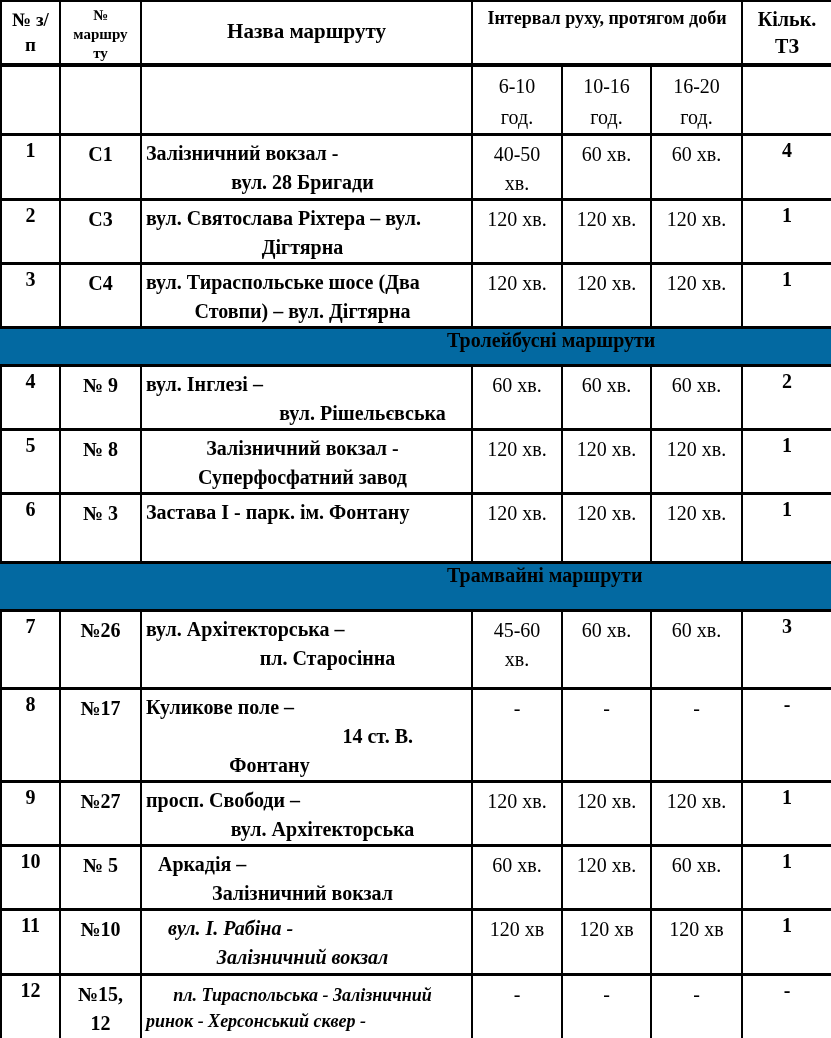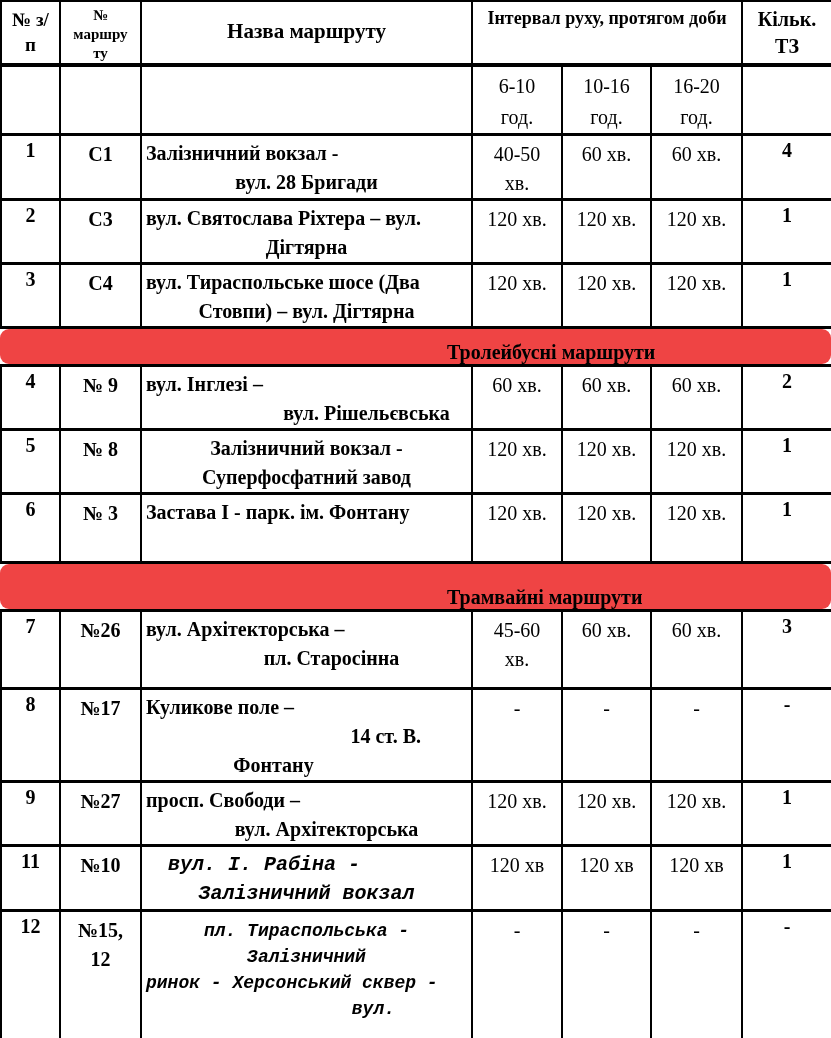--- a/index.html
+++ b/index.html
@@ -22,32 +22,32 @@
   .h-num   { font-weight:bold; font-size:19px; text-align:center; line-height:25px; padding-top:5px; }
   .h-route { font-weight:bold; font-size:15px; text-align:center; line-height:19px; padding-top:4px; }
   .h-name  { font-weight:bold; font-size:21px; text-align:center; padding-top:17px; }
   .h-int   { font-weight:bold; font-size:18px; text-align:center; line-height:29px; padding:2px 4px 0 4px; }
   .h-cnt   { font-weight:bold; font-size:20px; text-align:center; line-height:27px; padding:4px 6px 0 6px;margin-left:44px; }
   tr.sub td { font-size:20px; text-align:center; line-height:31px; padding-top:4px; font-weight:normal; }
 
   
   td.num   { font-weight:bold; font-size:20px; text-align:center; padding-top:3px; }
   td.route { font-weight:bold; font-size:20px; text-align:center; padding-top:4px; line-height:29px;border-radius:25px; }
-  td.name  { font-weight:bold; font-size:20px; line-height:29px; padding:3px 4px 0 4px; }
+  td.name  { font-weight:bold; font-size:20px; line-height:29px; padding:3px 12px 0 4px; }
   td.intv  { font-size:20px; text-align:center; padding-top:4px; line-height:29px; font-weight:normal;border-radius:22px; }
   td.cnt   { font-weight:bold; font-size:20px; text-align:center; padding-top:3px; }
-  tr.it td.name { font-style:italic;font-family:Liberation Mono, monospace; }
+  tr.it td.name { font-style:italic; }
   tr.small td.name { font-size:18px; line-height:26px; padding-top:6px; }
 
   .al { text-align:left; }
   .ac { text-align:center; }
   .ar { text-align:right; }
 
   
-  .gap { display:flex; align-items:flex-end; background:#ef4444;border-radius:9px; }
+  .gap { display:flex; align-items:flex-start; background:#0369a1; }
   .gap .lbl { font-weight:bold; font-size:20px; margin-left:447px; white-space:nowrap; }
 </style>
 </head>
 <body>
 
 <div class="page">
 
   <table class="t-first">
     <colgroup>
         <col style="width:59px">
@@ -302,20 +302,40 @@
             <div>120 хв.</div>
           </td>
       <td class="intv">
             <div>120 хв.</div>
           </td>
       <td class="intv">
             <div>120 хв.</div>
           </td>
       <td class="cnt">1</td>
     </tr>
+    <tr style="height:61px">
+      <td class="num">10</td>
+      <td class="route">
+            <div>№ 5</div>
+          </td>
+      <td class="name">
+        <div class="al" style="padding-left:12px">Аркадія –</div>
+        <div class="ac">Залізничний вокзал</div>
+      </td>
+      <td class="intv">
+            <div>60 хв.</div>
+          </td>
+      <td class="intv">
+            <div>120 хв.</div>
+          </td>
+      <td class="intv">
+            <div>60 хв.</div>
+          </td>
+      <td class="cnt">1</td>
+    </tr>
     <tr class="it" style="height:65px">
       <td class="num">11</td>
       <td class="route">
             <div>№10</div>
           </td>
       <td class="name">
         <div class="al" style="padding-left:22px">вул. І. Рабіна -</div>
         <div class="ac">Залізничний вокзал</div>
       </td>
       <td class="intv">

